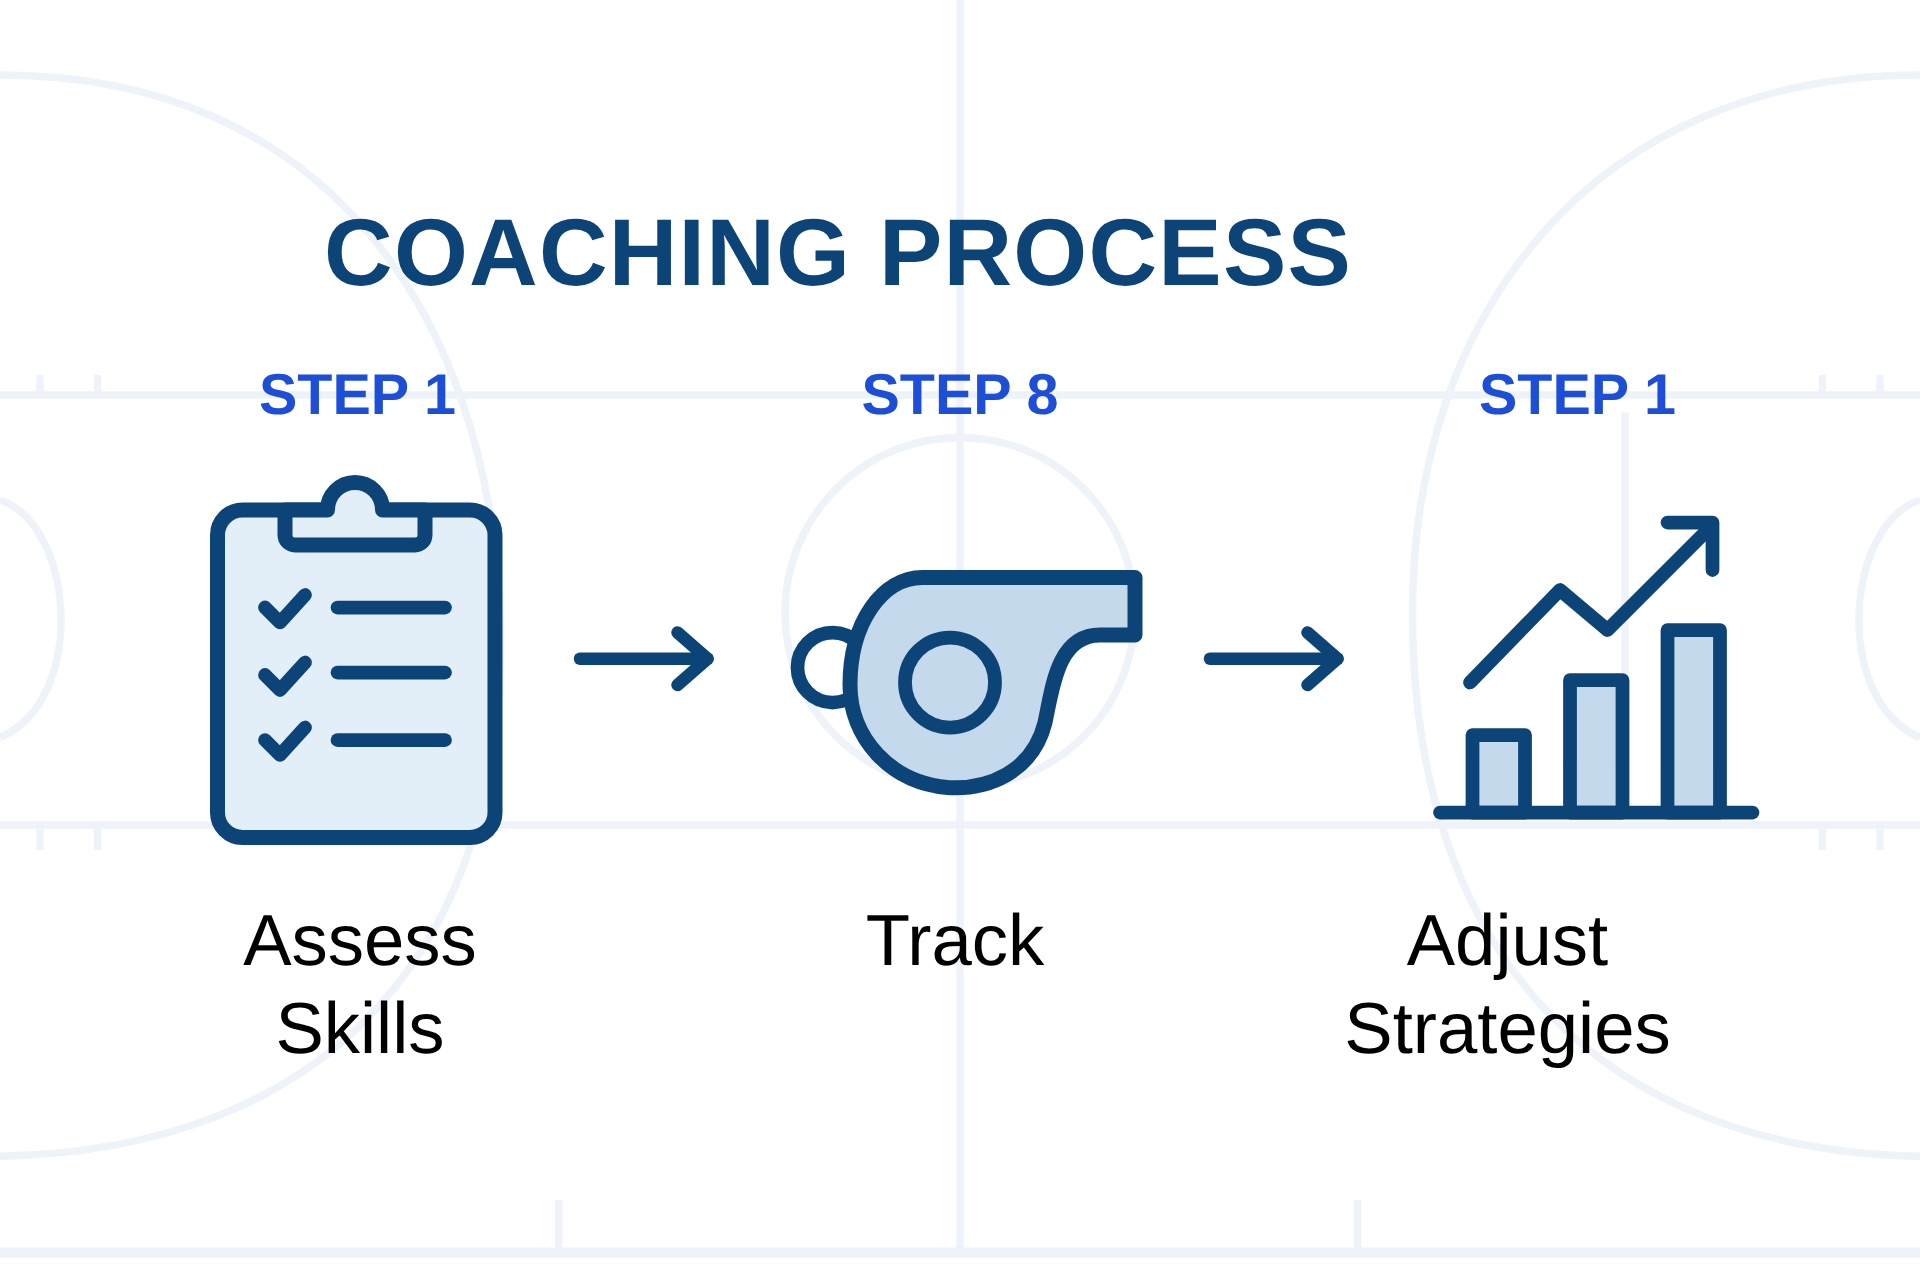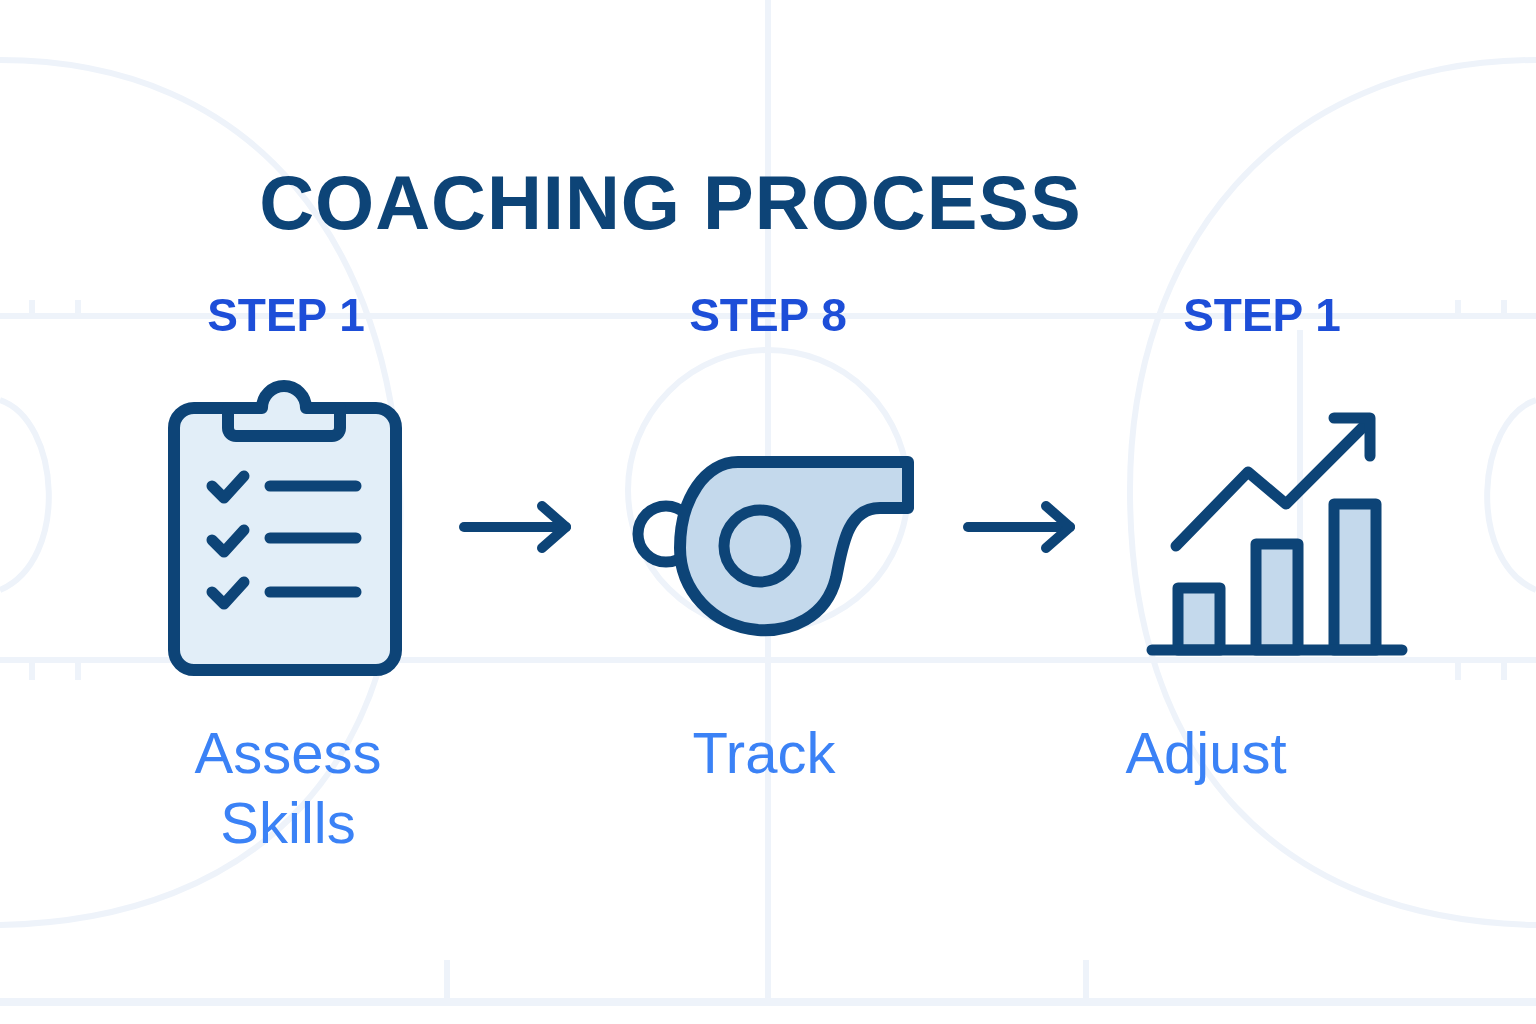--- a/index.html
+++ b/index.html
@@ -14,21 +14,21 @@
     position: absolute; left: 0; width: 1313px; top: 108px; text-align: center;
     font-size: 76px; font-weight: bold; letter-spacing: 1px; color: #0d4477;
     padding-left: 28px; box-sizing: border-box;
   }
   .step-label {
     position: absolute; top: 288px; width: 300px; text-align: center;
     font-size: 46px; font-weight: bold; color: #1d4ed8;
   }
   .step-desc {
     position: absolute; top: 718px; width: 400px; text-align: center;
-    font-size: 58px; line-height: 70px; color: #3b82f6;
+    font-size: 58px; line-height: 70px; color: #000000;
   }
   .icon { position: absolute; }
   .arrow { position: absolute; }
 </style>
 </head>
 <body>
 
 <svg class="court" viewBox="0 0 1536 1024" fill="none" stroke="#eef3fa" stroke-width="6">
   <line x1="768" y1="0" x2="768" y2="1000"></line>
   <line x1="0" y1="316" x2="1536" y2="316"></line>
@@ -102,13 +102,14 @@
     <rect x="38" y="188" width="42" height="62" fill="#c4d9ec"></rect>
     <rect x="116" y="144" width="42" height="106" fill="#c4d9ec"></rect>
     <rect x="194" y="104" width="42" height="146" fill="#c4d9ec"></rect>
     <line x1="12" y1="250" x2="262" y2="250"></line>
     <polyline points="36,146 108,72 146,104 228,22" fill="none"></polyline>
     <polyline points="194,18 230,18 230,56" fill="none"></polyline>
   </g>
 </svg>
 <div class="step-desc" style="left:1006px;">
   <div>Adjust</div>
+  <div>Strategies</div>
 </div>
 
 </body></html>

